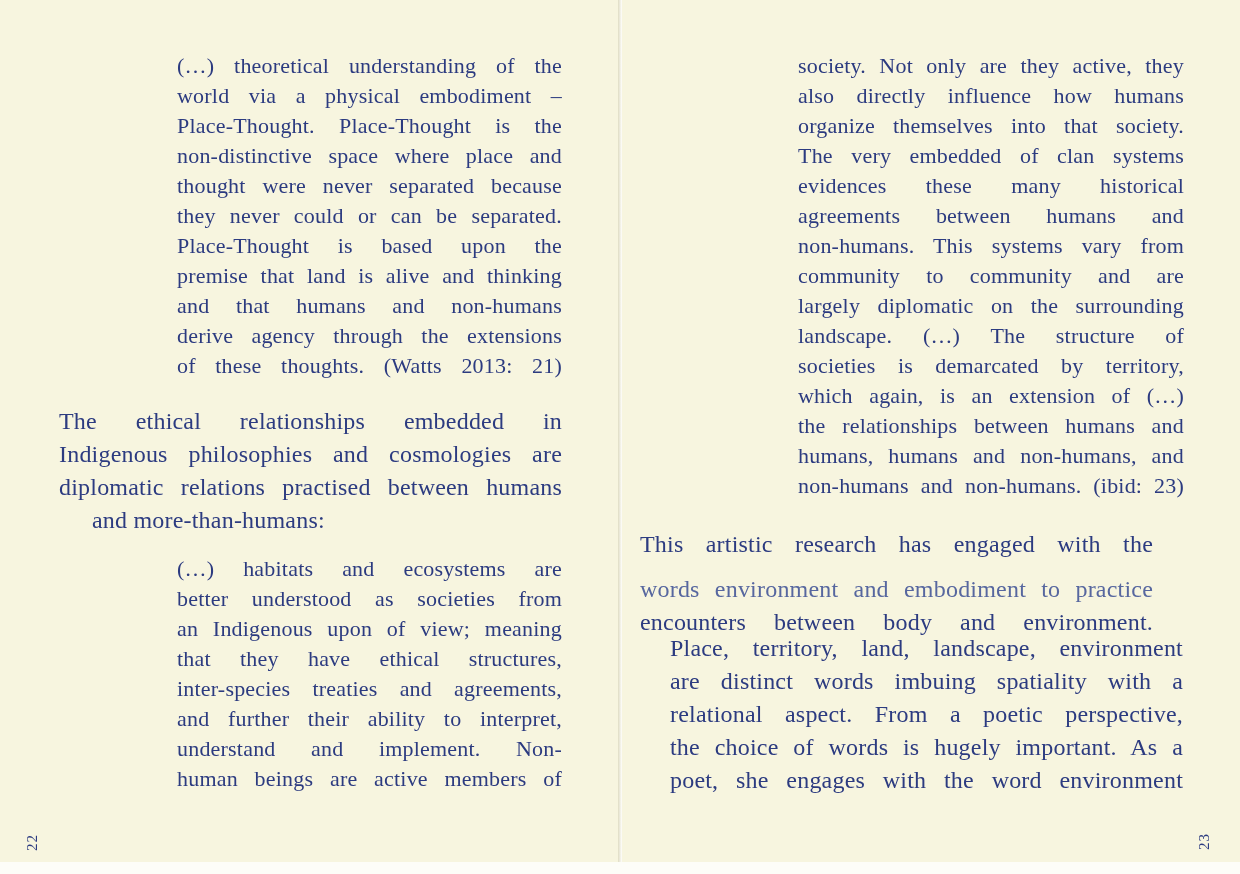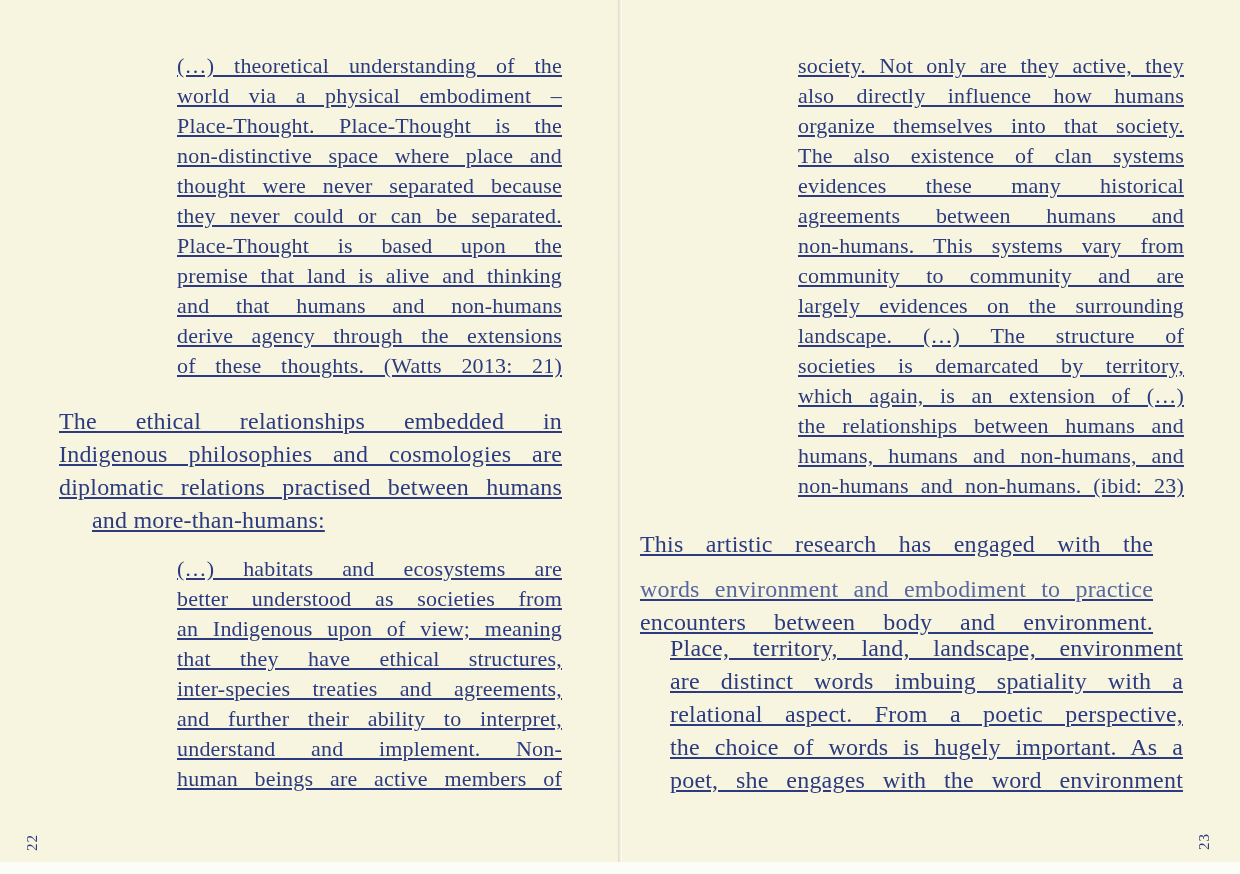--- a/index.html
+++ b/index.html
@@ -5,21 +5,21 @@
   html, body { margin: 0; padding: 0; }
   .spread {
     position: relative;
     width: 1240px;
     height: 874px;
     background: #f7f5df;
     font-family: "Liberation Serif", "DejaVu Serif", serif;
     color: #2c3b80;
     overflow: hidden;
   }
-  .block { position: absolute; text-decoration: underline; }
+  .block { position: absolute; }
   .line {
     text-align: justify;
     text-align-last: justify;
     letter-spacing: 0.2px;
     white-space: nowrap;
   }
   .quote .line   { font-size: 22px; line-height: 30px; }
   .body-text .line { font-size: 24px; line-height: 33px; }
   .last-left .line:last-child { text-align-last: left; margin-left: 33px; }
   
@@ -87,26 +87,26 @@
     <div class="page-number left">22</div>
   </div>
 
   <div class="gutter"></div>
 
   <div>
     <div class="block quote" style="left:798px; top:51px; width:386px;">
         <div class="line">society. Not only are they active, they</div>
         <div class="line">also directly influence how humans</div>
         <div class="line">organize themselves into that society.</div>
-        <div class="line">The also existence of clan systems</div>
+        <div class="line">The very embedded of clan systems</div>
         <div class="line">evidences these many historical</div>
         <div class="line">agreements between humans and</div>
         <div class="line">non-humans. This systems vary from</div>
         <div class="line">community to community and are</div>
-        <div class="line">largely evidences on the surrounding</div>
+        <div class="line">largely diplomatic on the surrounding</div>
         <div class="line">landscape. (…) The structure of</div>
         <div class="line">societies is demarcated by territory,</div>
         <div class="line">which again, is an extension of (…)</div>
         <div class="line">the relationships between humans and</div>
         <div class="line">humans, humans and non-humans, and</div>
         <div class="line">non-humans and non-humans. (ibid: 23)</div>
       </div>
 
     <div class="block body-text mixed" style="left:640px; top:528px; width:513px;">
         <div class="line">This artistic research has engaged with the</div>

